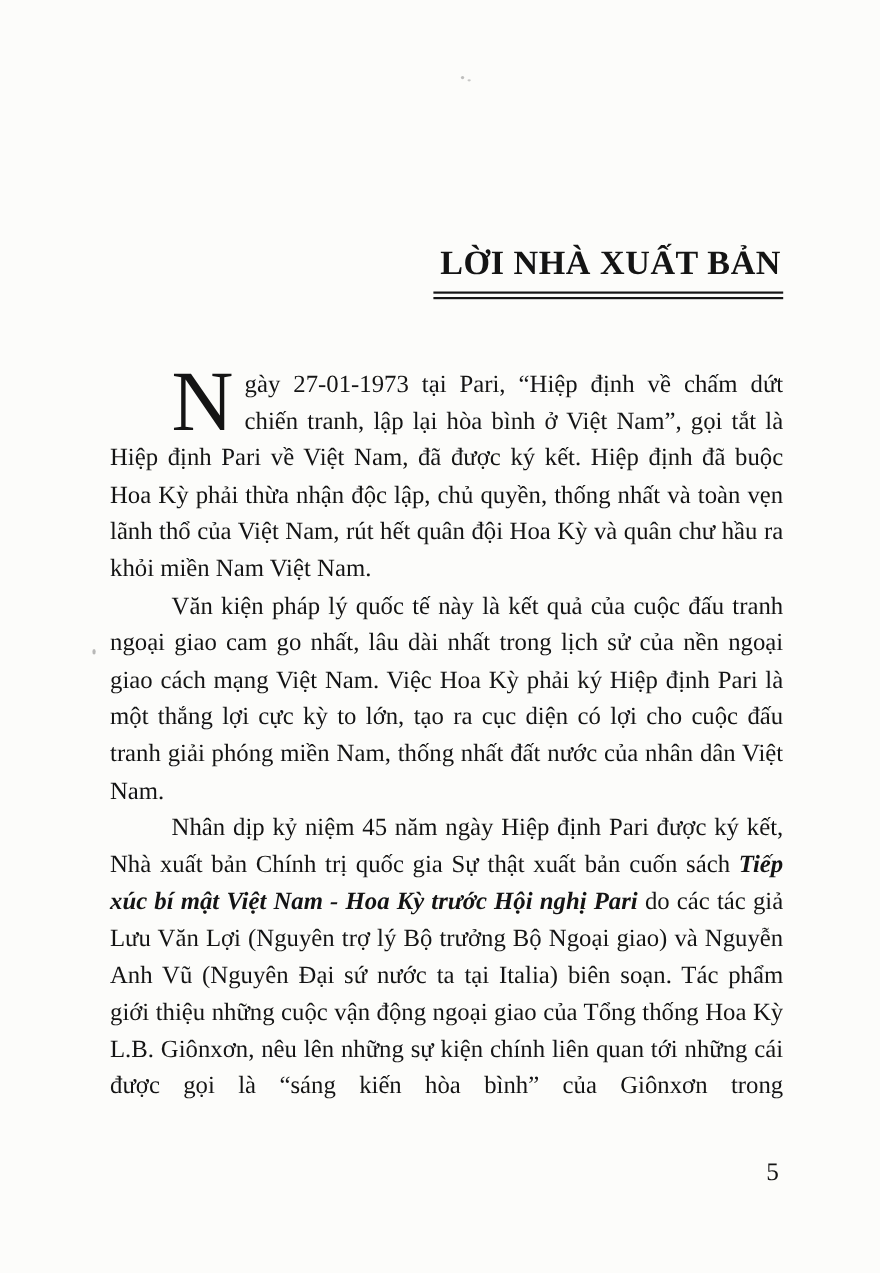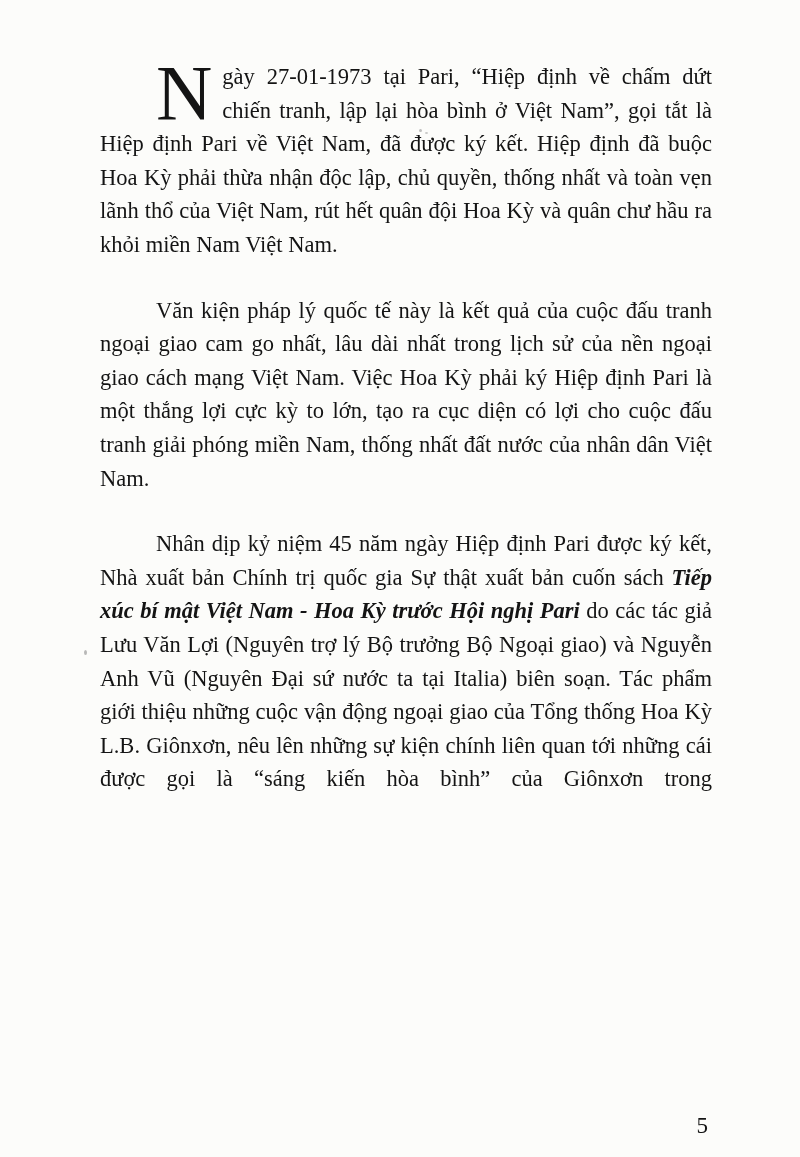--- a/index.html
+++ b/index.html
@@ -52,21 +52,21 @@
 
   .body-text {
     margin-top: 60px;
     font-size: 22.5px;
     line-height: 33.6px;
     text-align: justify;
   }
 
   .para { text-align: justify; }
 
-  .para.indent { text-indent: 56px; margin-top: 32px; }
+  .para.indent { text-indent: 56px; }
 
   
   .para.cont { text-align-last: justify; }
 
   .dropcap {
     float: left;
     font-size: 78px;
     line-height: 60px;
     margin: 3px 10px 0 56px;
     font-weight: 400;
@@ -87,20 +87,25 @@
 </style>
 </head>
 <body>
 
 <div class="page">
 
   <span class="artifact a1"></span>
   <span class="artifact a2"></span>
   <span class="artifact a3"></span>
 
+  <header class="title-block">
+    <div class="title-wrap">
+      <h1 class="chapter-title">LỜI NHÀ XUẤT BẢN</h1>
+    </div>
+  </header>
 
   <main class="body-text">
 
     <p class="para first">
       <span class="dropcap">N</span><span>gày 27-01-1973 tại Pari, “Hiệp định về chấm dứt chiến tranh, lập lại hòa bình ở Việt Nam”, gọi tắt là Hiệp định Pari về Việt Nam, đã được ký kết. Hiệp định đã buộc Hoa Kỳ phải thừa nhận độc lập, chủ quyền, thống nhất và toàn vẹn lãnh thổ của Việt Nam, rút hết quân đội Hoa Kỳ và quân chư hầu ra khỏi miền Nam Việt Nam.</span>
     </p>
 
     <p class="para indent">Văn kiện pháp lý quốc tế này là kết quả của cuộc đấu tranh ngoại giao cam go nhất, lâu dài nhất trong lịch sử của nền ngoại giao cách mạng Việt Nam. Việc Hoa Kỳ phải ký Hiệp định Pari là một thắng lợi cực kỳ to lớn, tạo ra cục diện có lợi cho cuộc đấu tranh giải phóng miền Nam, thống nhất đất nước của nhân dân Việt Nam.</p>
 
     <p class="para indent cont">

